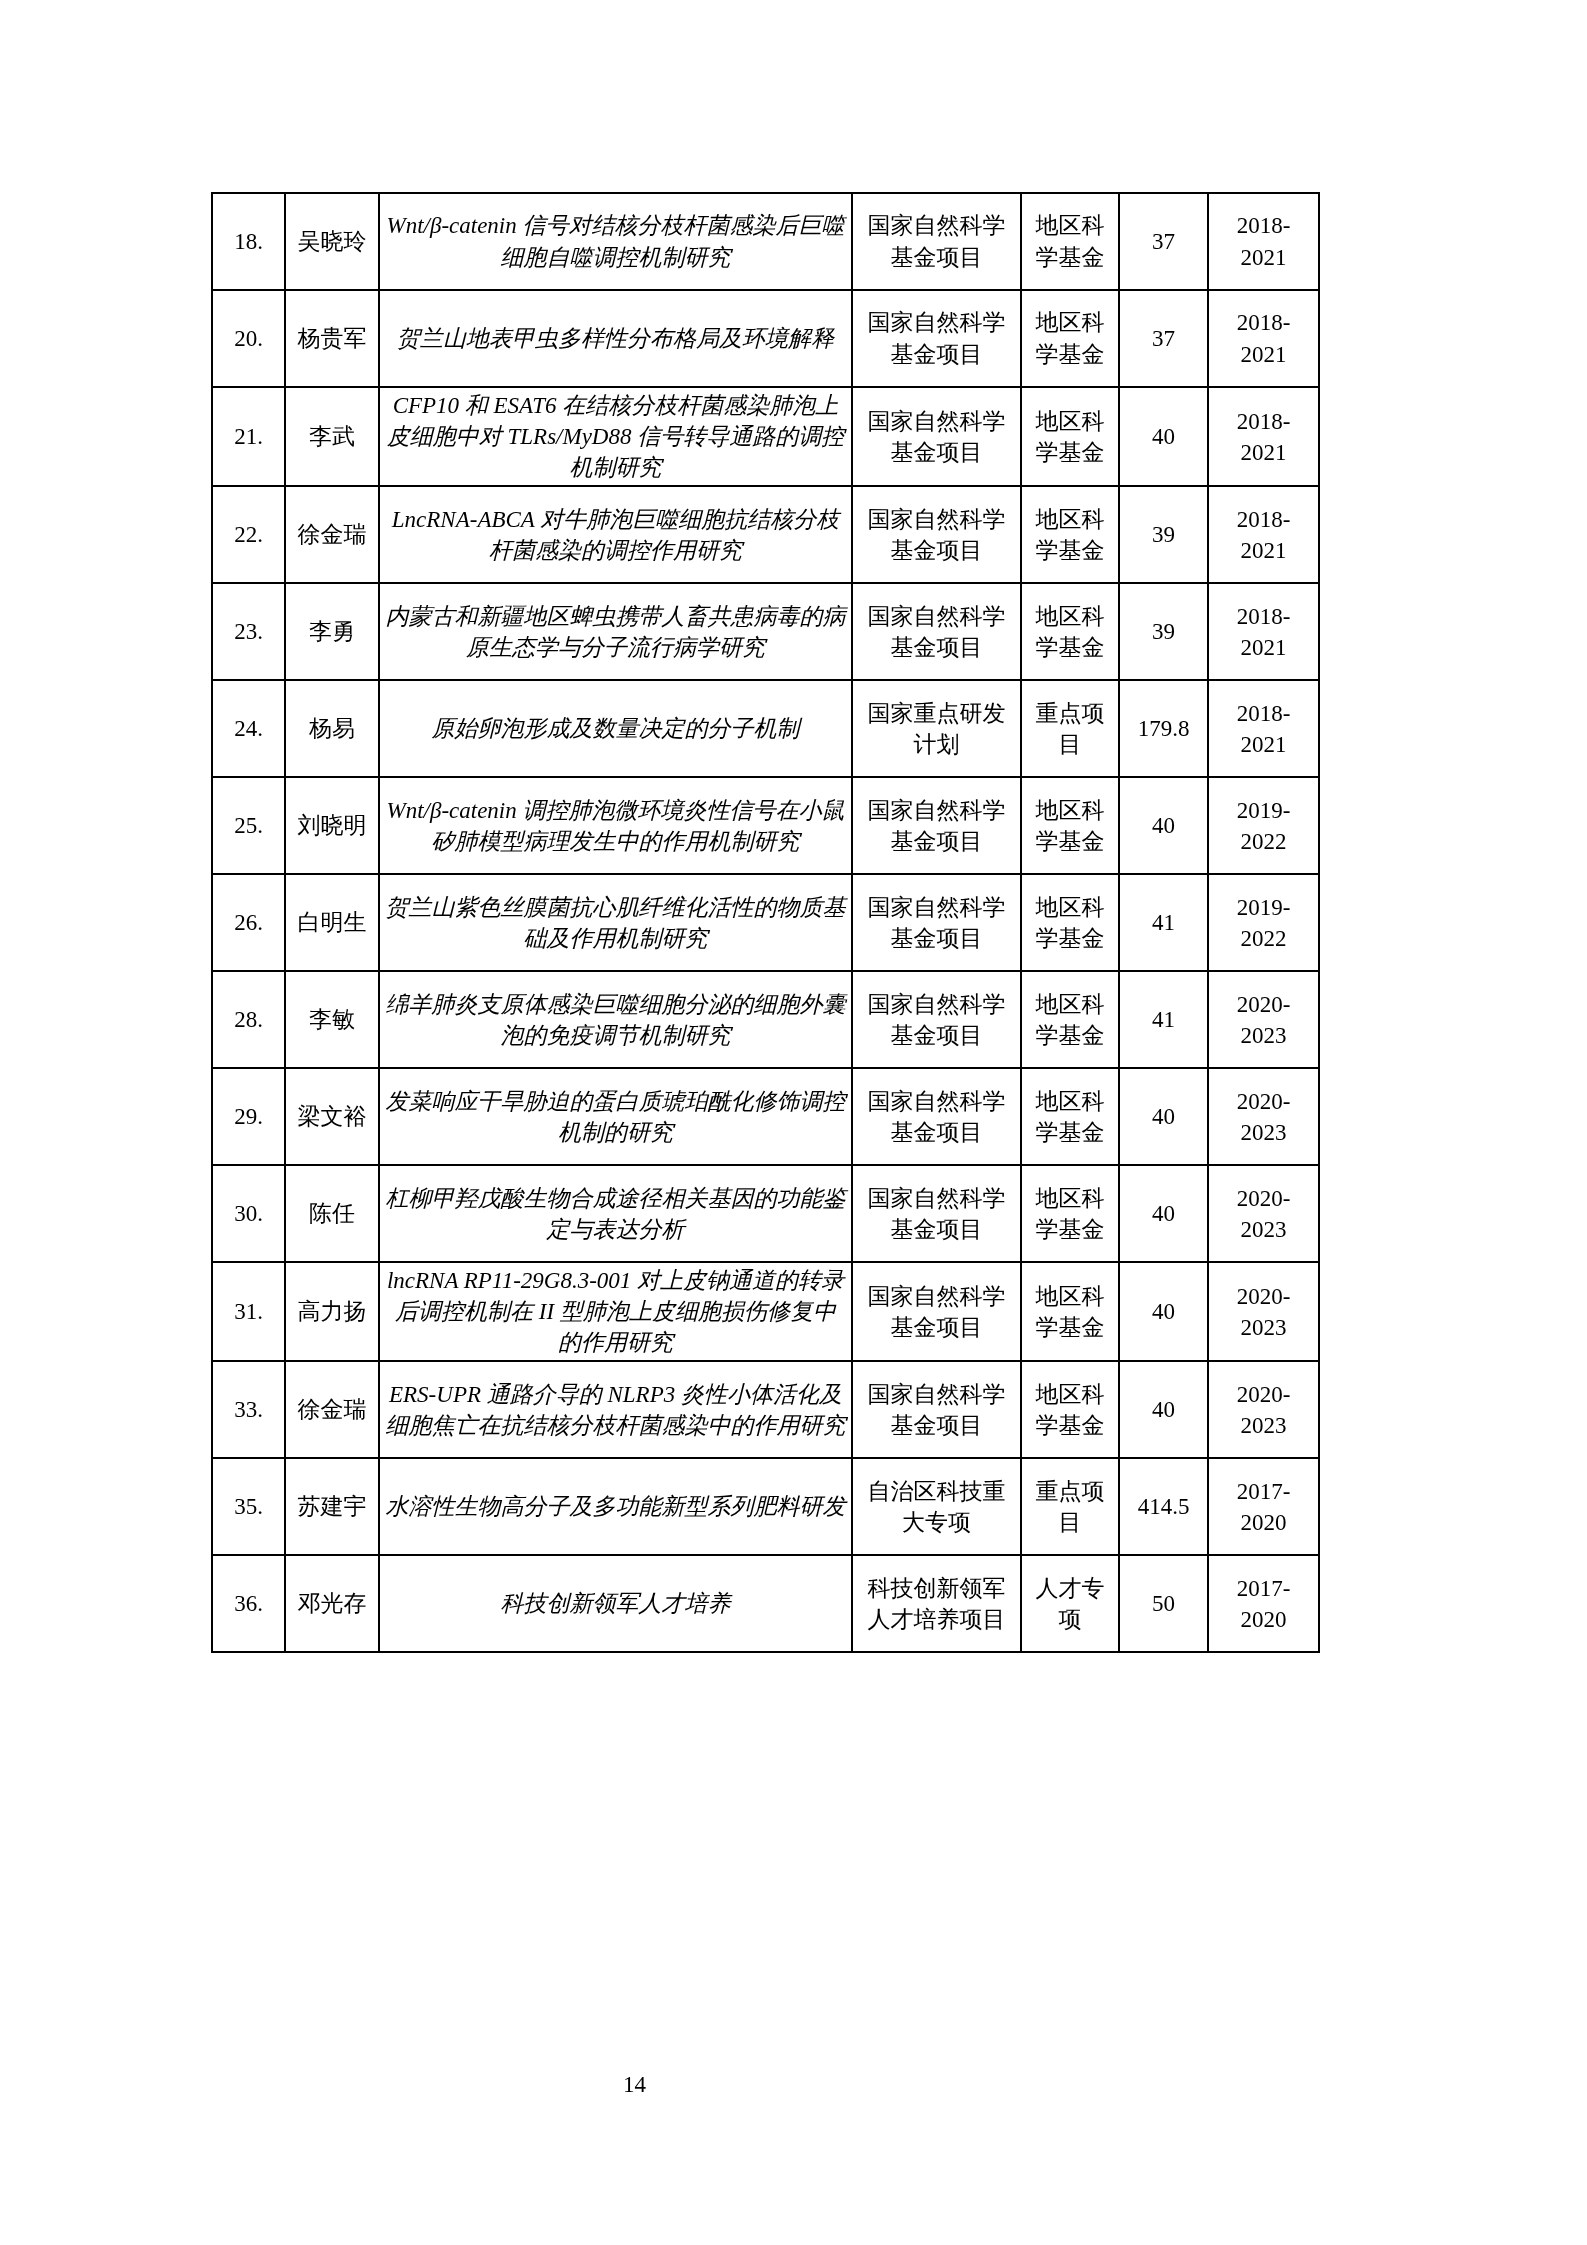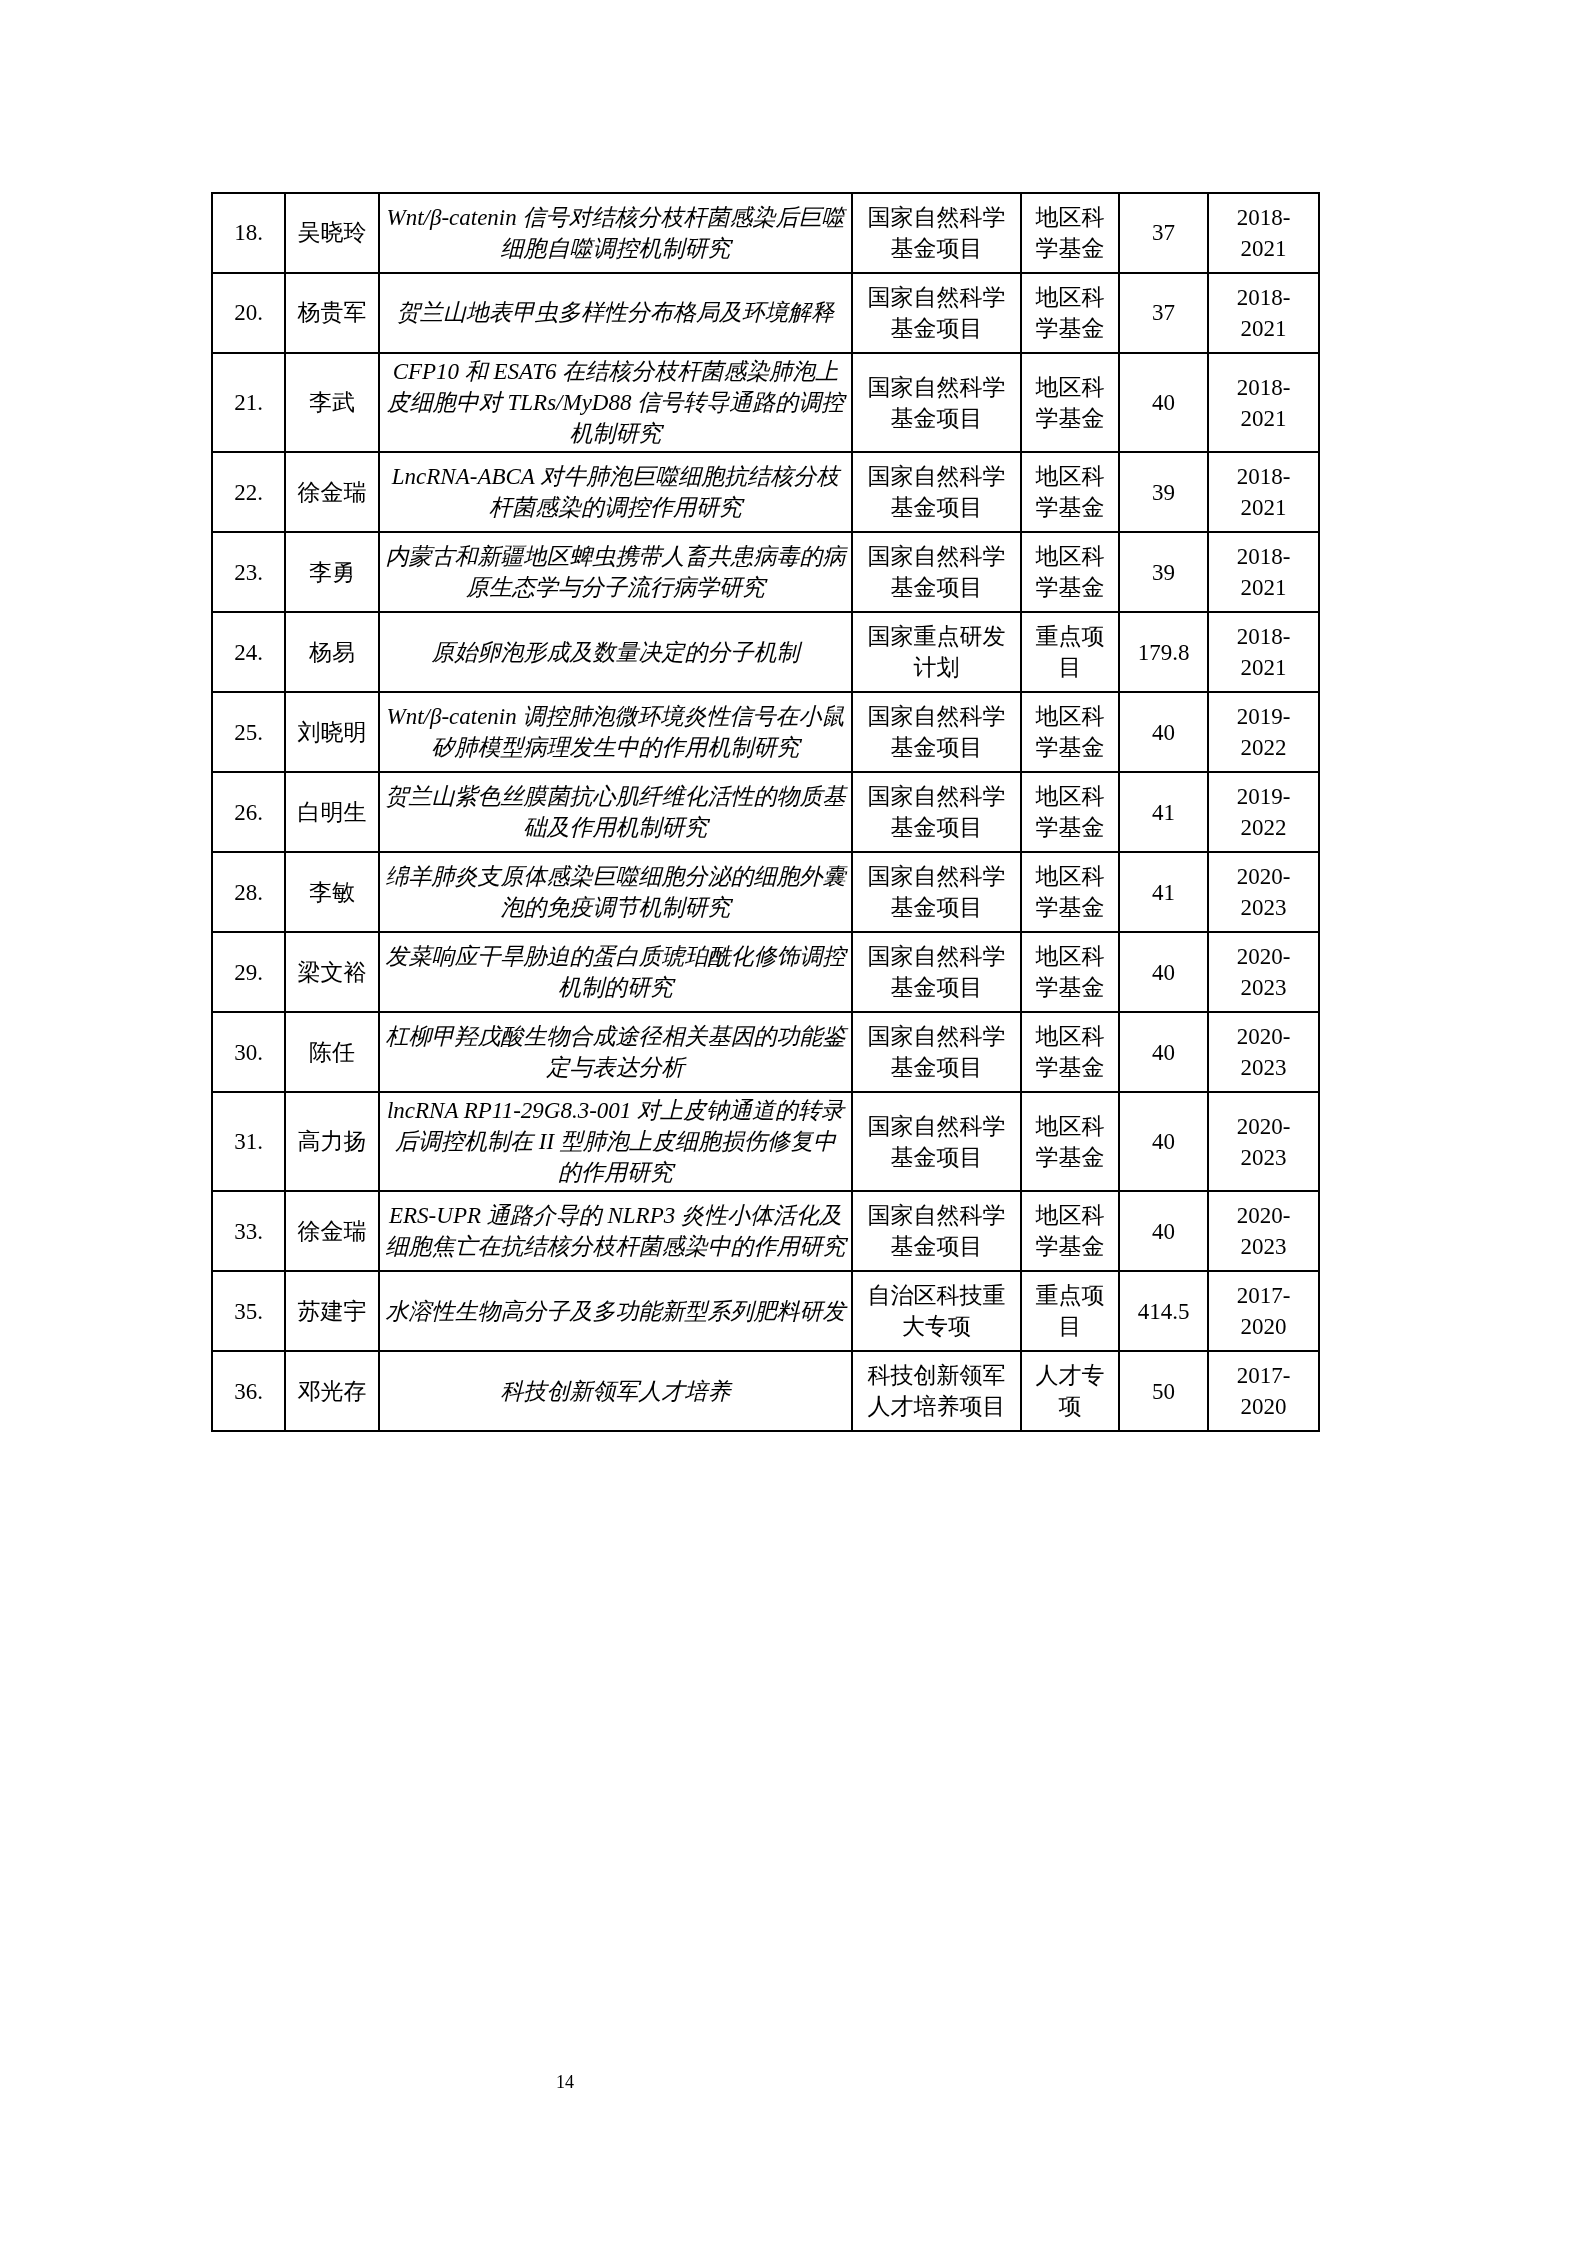--- a/index.html
+++ b/index.html
@@ -32,37 +32,37 @@
     border: 2px solid #000000;
     vertical-align: middle;
     text-align: center;
     font-size: 23px;
     line-height: 1.35;
     padding: 2px 5px;
     overflow: hidden;
     word-break: break-word;
   }
   table.projects tr {
-    height: 80px;
+    height: 97px;
   }
   td.cell-num {
     text-align: right;
     padding-right: 7px;
   }
   td.cell-title {
     padding: 2px 7px;
     font-style: italic;
   }
   .page-number {
     position: absolute;
     left: 556px;
     top: 2072px;
     width: 90px;
-    text-align: left;
-    font-size: 18px;
+    text-align: right;
+    font-size: 23px;
   }
 </style>
 </head>
 <body>
 
 <div class="doc-page">
 
   <table class="projects">
     <colgroup>
       <col style="width:73px">

